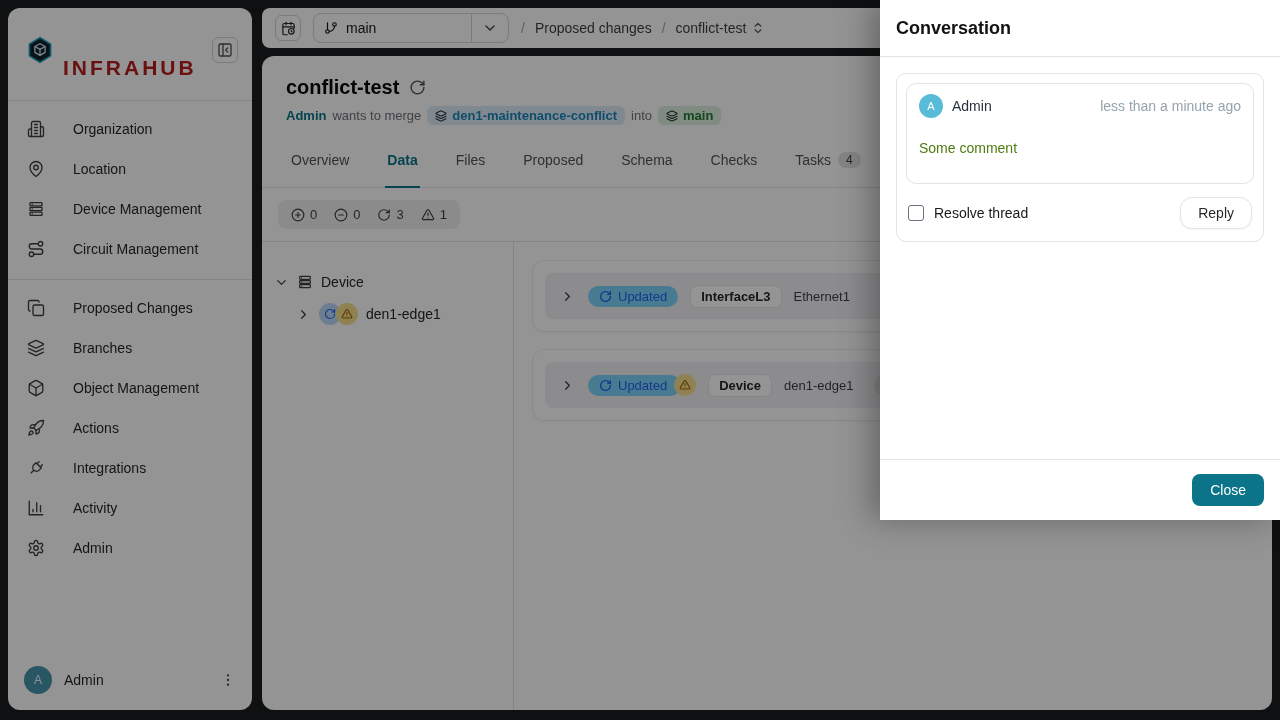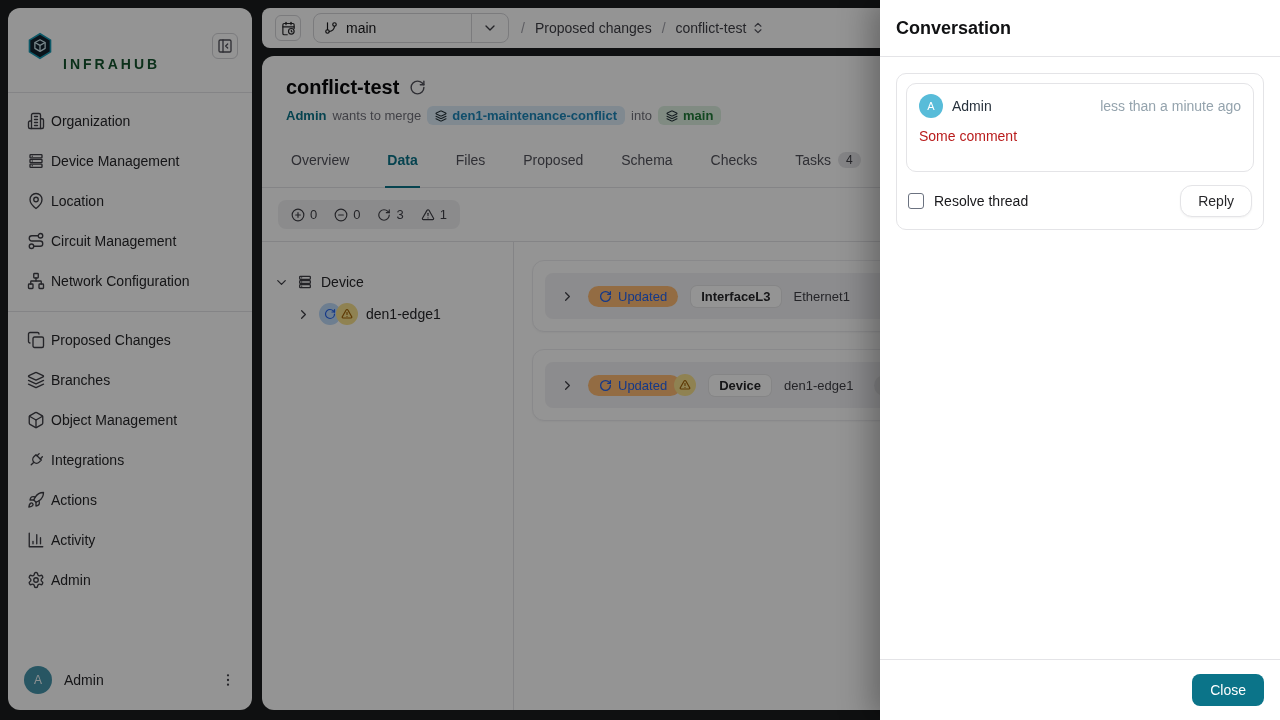--- a/index.html
+++ b/index.html
@@ -4,28 +4,28 @@
 <style>
   * { margin:0; padding:0; box-sizing:border-box; }
   html,body { width:1280px; height:720px; overflow:hidden; }
   body { background:#1b1d1e; font-family:"Liberation Sans", sans-serif; position:relative; color:#27272a; }
   svg { display:block; }
 
   
   .sidebar { position:absolute; left:8px; top:8px; width:244px; height:702px; background:#fff; border-radius:12px; display:flex; flex-direction:column; z-index:1; }
   .side-head { display:flex; align-items:center; justify-content:space-between; padding:12px 14px 4px 18px; }
   .logo-group { display:flex; align-items:center; gap:9px; }
-  .logo-text { font-size:14px; font-weight:800; letter-spacing:3px; color:#14532d;margin-top:36px; }
+  .logo-text { font-size:21px; font-weight:800; letter-spacing:3px; color:#b91c1c;margin-top:36px; }
   .collapse-btn { width:26px; height:26px; border:1px solid #d4d4d8; border-radius:6px; display:grid; place-items:center; color:#52525b; background:#fff; }
   .searchbox { margin:10px 12px 0; height:34px; background:#f4f4f5; border-radius:8px; display:flex; align-items:center; gap:9px; padding:0 12px; color:#52525b; font-size:14px; cursor:pointer; }
   .searchbox .shortcut { margin-left:auto; font-size:12px; color:#71717a; }
   .side-hr { border:none; border-top:1px solid #e4e4e7; margin:16px 0 8px; }
   .side-hr2 { border:none; border-top:1px solid #e4e4e7; margin:10px 0 8px; }
   .nav { padding:0 8px; }
-  .nav-item { height:40px; border-radius:8px; display:flex; align-items:center; gap:6px; padding:0 11px; font-size:14px; color:#27272a; cursor:pointer; }
+  .nav-item { height:40px; border-radius:8px; display:flex; align-items:center; gap:28px; padding:0 11px; font-size:14px; color:#27272a; cursor:pointer; }
   .nav-item .ico { color:#3f3f46; }
   .side-foot { margin-top:auto; display:flex; align-items:center; gap:12px; padding:14px 16px 16px; }
   .avatar { width:28px; height:28px; border-radius:50%; background:#4695ab; color:#eef6f8; display:grid; place-items:center; font-size:12px; }
   .side-foot .uname { flex:1; font-size:14px; color:#27272a; }
   .kebab { color:#3f3f46; background:none; border:none; cursor:pointer; }
 
   
   .topbar { position:absolute; left:262px; top:8px; right:8px; height:40px; background:#fff; border-radius:8px; display:flex; align-items:center; gap:12px; padding:0 13px; z-index:1; }
   .cal-btn { width:26px; height:26px; border:1px solid #d4d4d8; border-radius:6px; display:grid; place-items:center; color:#27272a; background:#fff; cursor:pointer; }
   .branch-select { height:30px; width:196px; border:1px solid #d4d4d8; border-radius:8px; display:flex; align-items:center; background:#fff; cursor:pointer; }
@@ -68,39 +68,39 @@
   .cap { display:inline-flex; align-items:center; }
   .cap .cap-c { width:22px; height:22px; border-radius:50%; display:grid; place-items:center; }
   .cap .c-blue { background:#bcd9f8; color:#2563eb; }
   .cap .c-amber { background:#f7e08d; color:#a16207; margin-left:-5px; }
 
   .rows { flex:1; padding:18px 18px 0; }
   .diff-card { background:#fff; border:1px solid #ededf0; border-radius:12px; padding:12px; margin-bottom:17px; box-shadow:0 1px 2px rgba(0,0,0,.04); cursor:pointer; }
   .diff-row { background:#f2f2f4; border-radius:8px; height:46px; display:flex; align-items:center; gap:13px; padding:0 15px; }
   .diff-row .chev { color:#3f3f46; }
   .upd-group { display:inline-flex; align-items:center; }
-  .upd-pill { display:inline-flex; align-items:center; gap:6px; background:#fdba74; color:#2563eb; border-radius:999px; padding:3px 11px; font-size:13px; font-weight:500; }
+  .upd-pill { display:inline-flex; align-items:center; gap:6px; background:#7dd3fc; color:#2563eb; border-radius:999px; padding:3px 11px; font-size:13px; font-weight:500; }
   .upd-warn { width:22px; height:22px; border-radius:50%; background:#f7e08d; color:#a16207; display:grid; place-items:center; margin-left:-7px; }
   .kind-pill { background:#fff; border-radius:6px; padding:3px 10px; font-size:13px; font-weight:700; color:#27272a; box-shadow:0 0 0 1px rgba(0,0,0,.05); }
   .obj-name { font-size:13px; color:#3f3f46; }
   .cmt-pill { display:inline-flex; align-items:center; gap:5px; background:#e2e2e5; border-radius:999px; padding:3px 10px; font-size:13px; color:#27272a; margin-left:8px; }
 
   
   .overlay { position:absolute; inset:0; background:rgba(0,0,0,0.42); z-index:40; }
-  .drawer { position:absolute; top:0; right:0; width:400px; height:720px; background:#fff; z-index:50; display:flex; flex-direction:column; box-shadow:-10px 0 30px rgba(0,0,0,.3); }
+  .drawer { position:absolute; top:0; right:0; width:400px; height:520px; background:#fff; z-index:50; display:flex; flex-direction:column; box-shadow:-10px 0 30px rgba(0,0,0,.3); }
   .drawer-head { padding:18px 16px 17px; border-bottom:1px solid #e4e4e7; }
   .drawer-title { font-size:18px; font-weight:700; color:#111214; }
   .drawer-body { flex:1; padding:16px; overflow:auto; }
   .thread { border:1px solid #e4e4e7; border-radius:10px; padding:9px; }
   .comment-card { border:1px solid #e4e4e7; border-radius:10px; padding:10px 12px 27px; }
   .c-head { display:flex; align-items:center; gap:9px; }
   .c-avatar { width:24px; height:24px; border-radius:50%; background:#58bcd9; color:#fff; display:grid; place-items:center; font-size:11px; }
   .c-name { font-size:14px; color:#27313c; }
   .c-time { margin-left:auto; font-size:14px; color:#94a3ad; }
-  .c-body { margin-top:10px; font-size:14px; color:#b91c1c; }
+  .c-body { margin-top:22px; font-size:14px; color:#4d7c0f; }
   .thread-foot { display:flex; align-items:center; margin-top:13px; padding:0 2px 3px; }
   .checkbox { width:16px; height:16px; border:1px solid #6b7280; border-radius:3px; background:#fff; cursor:pointer; }
   .resolve-label { margin-left:10px; font-size:14px; color:#18181b; }
   .reply-btn { margin-left:auto; padding:7px 17px; background:#fff; border:1px solid #e4e4e7; border-radius:12px; font-size:14px; font-weight:500; color:#27272a; cursor:pointer; box-shadow:0 1px 2px rgba(0,0,0,.05); font-family:inherit; }
   .drawer-foot { border-top:1px solid #e4e4e7; padding:14px 16px; display:flex; justify-content:flex-end; }
   .close-btn { background:#0b7489; color:#fff; border:none; border-radius:8px; padding:8px 18px; font-size:14px; font-weight:500; cursor:pointer; font-family:inherit; }
 </style>
 </head>
 <body>
 
@@ -140,59 +140,47 @@
             <path d="M10 10h4"></path>
             <path d="M10 14h4"></path>
             <path d="M10 18h4"></path>
           </svg>
         </span>
       <span>Organization</span>
     </div>
     <div class="nav-item">
       <span class="ico">
           <svg width="18" height="18" viewBox="0 0 24 24" fill="none" stroke="currentColor" stroke-width="1.8" stroke-linecap="round" stroke-linejoin="round">
+            <path d="M20 10c0 6-8 12-8 12s-8-6-8-12a8 8 0 0 1 16 0Z"></path>
+            <circle cx="12" cy="10" r="3"></circle>
+          </svg>
+        </span>
+      <span>Location</span>
+    </div>
+    <div class="nav-item">
+      <span class="ico">
+          <svg width="18" height="18" viewBox="0 0 24 24" fill="none" stroke="currentColor" stroke-width="1.8" stroke-linecap="round" stroke-linejoin="round">
             <rect x="4" y="3.5" width="16" height="4.4" rx="1"></rect>
             <rect x="4" y="9.8" width="16" height="4.4" rx="1"></rect>
             <rect x="4" y="16.1" width="16" height="4.4" rx="1"></rect>
             <path d="M7 5.7h.01M7 12h.01M7 18.3h.01"></path>
           </svg>
         </span>
       <span>Device Management</span>
     </div>
     <div class="nav-item">
       <span class="ico">
           <svg width="18" height="18" viewBox="0 0 24 24" fill="none" stroke="currentColor" stroke-width="1.8" stroke-linecap="round" stroke-linejoin="round">
-            <path d="M20 10c0 6-8 12-8 12s-8-6-8-12a8 8 0 0 1 16 0Z"></path>
-            <circle cx="12" cy="10" r="3"></circle>
-          </svg>
-        </span>
-      <span>Location</span>
-    </div>
-    <div class="nav-item">
-      <span class="ico">
-          <svg width="18" height="18" viewBox="0 0 24 24" fill="none" stroke="currentColor" stroke-width="1.8" stroke-linecap="round" stroke-linejoin="round">
             <circle cx="6" cy="19" r="3"></circle>
             <path d="M9 19h8.5a3.5 3.5 0 0 0 0-7h-11a3.5 3.5 0 0 1 0-7H15"></path>
             <circle cx="18" cy="5" r="3"></circle>
           </svg>
         </span>
       <span>Circuit Management</span>
     </div>
-    <div class="nav-item">
-      <span class="ico">
-          <svg width="18" height="18" viewBox="0 0 24 24" fill="none" stroke="currentColor" stroke-width="1.8" stroke-linecap="round" stroke-linejoin="round">
-            <rect x="16" y="16" width="6" height="6" rx="1"></rect>
-            <rect x="2" y="16" width="6" height="6" rx="1"></rect>
-            <rect x="9" y="2" width="6" height="6" rx="1"></rect>
-            <path d="M5 16v-3a1 1 0 0 1 1-1h12a1 1 0 0 1 1 1v3"></path>
-            <path d="M12 12V8"></path>
-          </svg>
-        </span>
-      <span>Network Configuration</span>
-    </div>
   </nav>
 
   <hr class="side-hr2">
 
   <nav class="nav">
     <div class="nav-item">
       <span class="ico">
           <svg width="18" height="18" viewBox="0 0 24 24" fill="none" stroke="currentColor" stroke-width="1.8" stroke-linecap="round" stroke-linejoin="round">
             <rect x="8" y="8" width="14" height="14" rx="2"></rect>
             <path d="M4 16c-1.1 0-2-.9-2-2V4c0-1.1.9-2 2-2h10c1.1 0 2 .9 2 2"></path>
@@ -212,44 +200,44 @@
     </div>
     <div class="nav-item">
       <span class="ico">
           <svg width="18" height="18" viewBox="0 0 24 24" fill="none" stroke="currentColor" stroke-width="1.8" stroke-linecap="round" stroke-linejoin="round">
             <path d="M21 8a2 2 0 0 0-1-1.73l-7-4a2 2 0 0 0-2 0l-7 4A2 2 0 0 0 3 8v8a2 2 0 0 0 1 1.73l7 4a2 2 0 0 0 2 0l7-4A2 2 0 0 0 21 16Z"></path>
             <path d="m3.3 7 8.7 5 8.7-5"></path>
             <path d="M12 22V12"></path>
           </svg>
         </span>
       <span>Object Management</span>
+    </div>
+    <div class="nav-item">
+      <span class="ico">
+          <svg width="18" height="18" viewBox="0 0 24 24" fill="none" stroke="currentColor" stroke-width="1.8" stroke-linecap="round" stroke-linejoin="round">
+            <path d="M4.5 16.5c-1.5 1.26-2 5-2 5s3.74-.5 5-2c.71-.84.7-2.13-.09-2.91a2.18 2.18 0 0 0-2.91-.09z"></path>
+            <path d="m12 15-3-3a22 22 0 0 1 2-3.95A12.88 12.88 0 0 1 22 2c0 2.72-.78 7.5-6 11a22.35 22.35 0 0 1-4 2z"></path>
+            <path d="M9 12H4s.55-3.03 2-4c1.62-1.08 5 0 5 0"></path>
+            <path d="M12 15v5s3.03-.55 4-2c1.08-1.62 0-5 0-5"></path>
+          </svg>
+        </span>
+      <span>Actions</span>
     </div>
     <div class="nav-item">
       <span class="ico">
           <svg width="18" height="18" viewBox="0 0 24 24" fill="none" stroke="currentColor" stroke-width="1.8" stroke-linecap="round" stroke-linejoin="round">
             <g transform="rotate(45 12 12)">
               <path d="M12 21v-4"></path>
               <path d="M9 7V3"></path>
               <path d="M15 7V3"></path>
               <path d="M17 7v4a5 5 0 0 1-5 5 5 5 0 0 1-5-5V7Z"></path>
             </g>
           </svg>
         </span>
       <span>Integrations</span>
-    </div>
-    <div class="nav-item">
-      <span class="ico">
-          <svg width="18" height="18" viewBox="0 0 24 24" fill="none" stroke="currentColor" stroke-width="1.8" stroke-linecap="round" stroke-linejoin="round">
-            <path d="M4.5 16.5c-1.5 1.26-2 5-2 5s3.74-.5 5-2c.71-.84.7-2.13-.09-2.91a2.18 2.18 0 0 0-2.91-.09z"></path>
-            <path d="m12 15-3-3a22 22 0 0 1 2-3.95A12.88 12.88 0 0 1 22 2c0 2.72-.78 7.5-6 11a22.35 22.35 0 0 1-4 2z"></path>
-            <path d="M9 12H4s.55-3.03 2-4c1.62-1.08 5 0 5 0"></path>
-            <path d="M12 15v5s3.03-.55 4-2c1.08-1.62 0-5 0-5"></path>
-          </svg>
-        </span>
-      <span>Actions</span>
     </div>
     <div class="nav-item">
       <span class="ico">
           <svg width="18" height="18" viewBox="0 0 24 24" fill="none" stroke="currentColor" stroke-width="1.8" stroke-linecap="round" stroke-linejoin="round">
             <path d="M3 3v18h18"></path>
             <path d="M18 17V9"></path>
             <path d="M13 17V5"></path>
             <path d="M8 17v-3"></path>
           </svg>
         </span>

